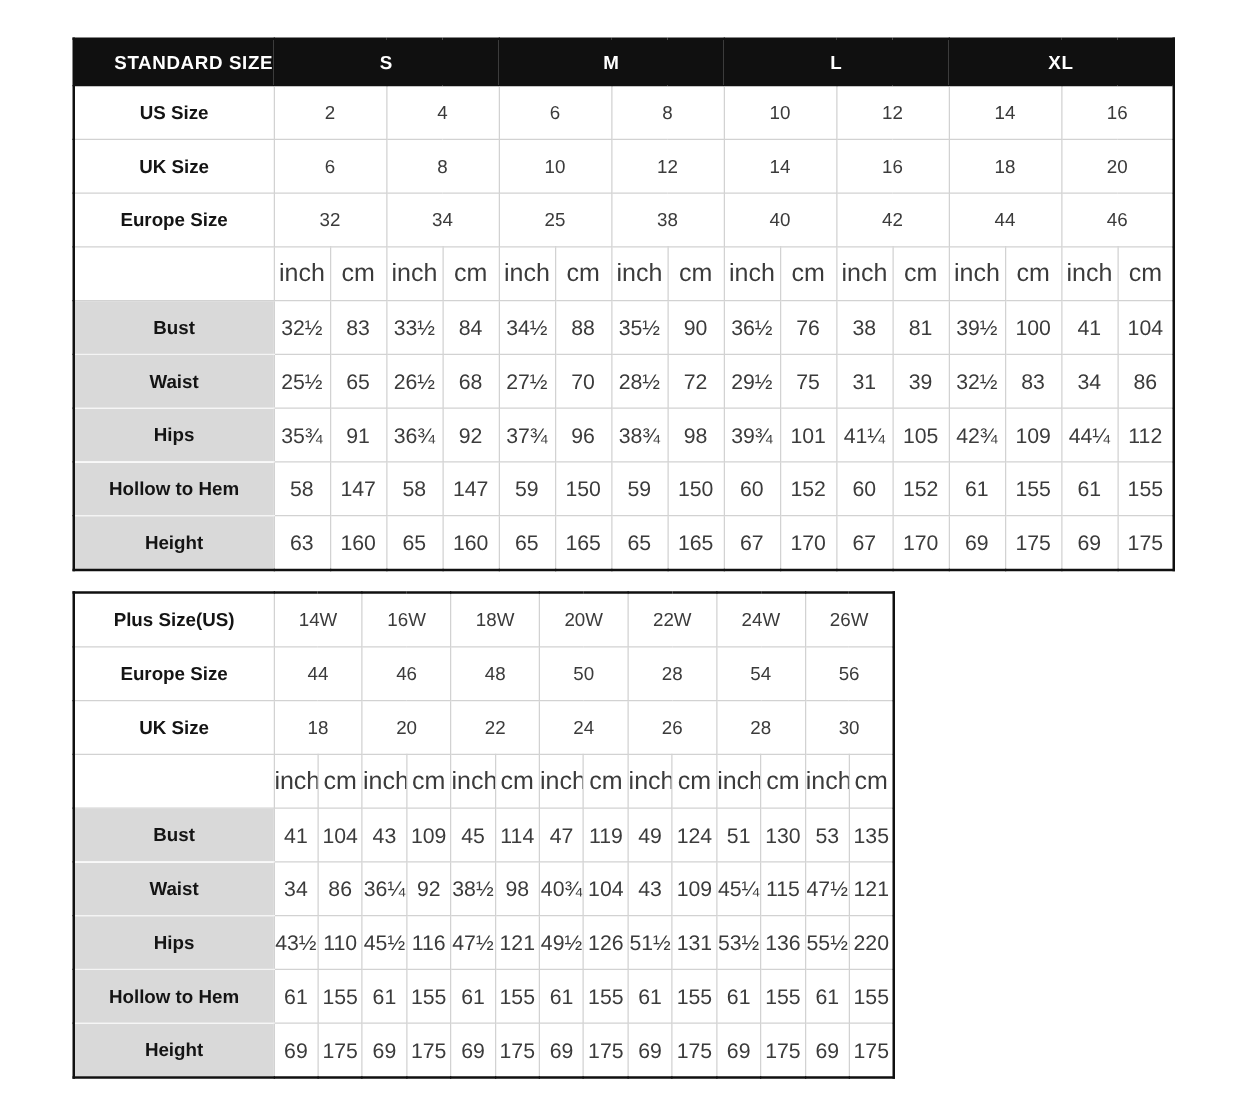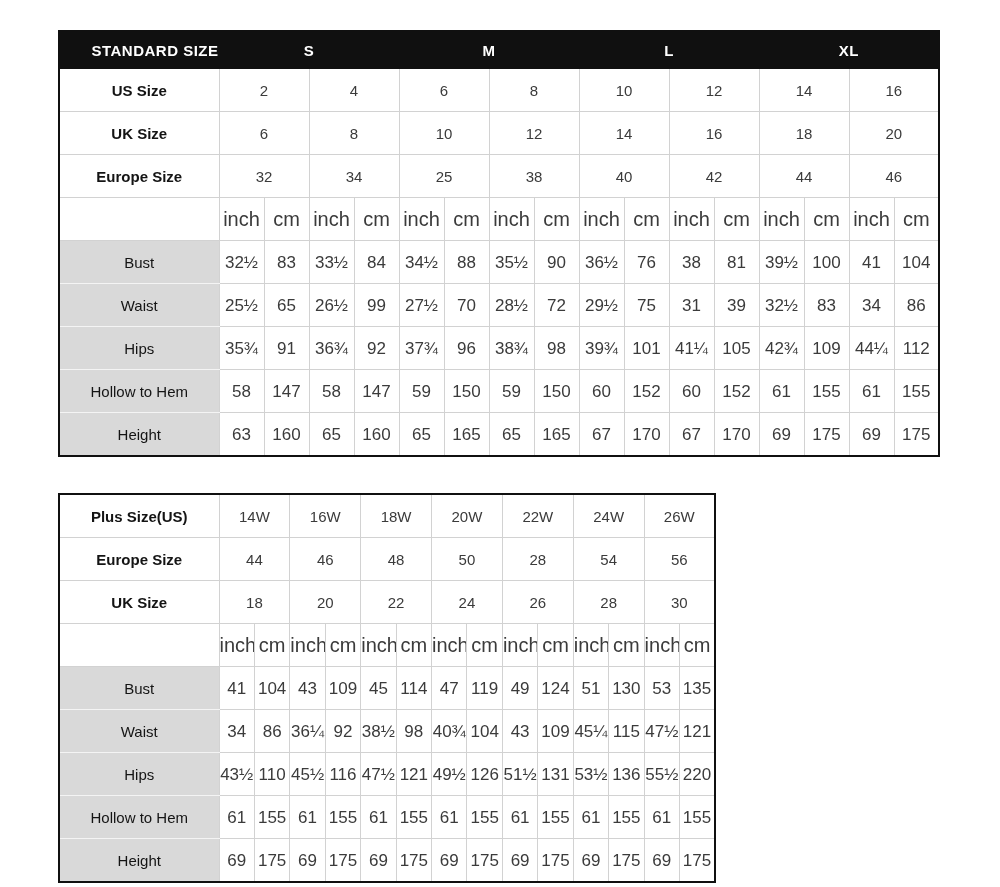--- a/index.html
+++ b/index.html
@@ -15,21 +15,21 @@
   html,body{margin:0;padding:0;background:var(--page_bg);}
   body{font-family:"Liberation Sans",sans-serif;}
   .page{position:relative;width:1000px;height:887px;background:var(--page_bg);overflow:hidden;}
   .tables{position:absolute;left:58px;top:30px;}
   table.size-table{
     border-collapse:collapse;
     table-layout:fixed;
     border:2px solid var(--table_border);
   }
   #standard-table{width:882px;}
-  #plus-table{width:658px;margin-top:36px;}
+  #plus-table{width:658px;margin-top:16px;}
   col.label-col{width:160px;}
   td{
     border:1px solid var(--grid_line);
     text-align:center;
     vertical-align:middle;
     padding:0;
     height:42px;
     white-space:nowrap;
     overflow:hidden;
     color:var(--value_text);
@@ -52,21 +52,21 @@
   tr.size-row td{font-size:15px;}
   td.row-label{
     font-weight:bold;
     color:var(--label_text);
     font-size:15px;
   }
   tr.unit-row td{font-size:20px;}
   td.blank-label{background:var(--page_bg);}
   td.measure-label{
     background:var(--label_cell_bg);
-    font-weight:normal;
+    font-weight:bold;
     color:var(--label_text);
     font-size:15px;
     border:1px solid #f4f4f4;
     border-right:1px solid var(--grid_line);
   }
   td.measure-value{font-size:17px;}
 </style>
 </head>
 <body>
 
@@ -169,21 +169,21 @@
             <td class="measure-value">39½</td>
             <td class="measure-value">100</td>
             <td class="measure-value">41</td>
             <td class="measure-value">104</td>
           </tr>
           <tr class="measure-row">
             <td class="measure-label">Waist</td>
             <td class="measure-value">25½</td>
             <td class="measure-value">65</td>
             <td class="measure-value">26½</td>
-            <td class="measure-value">99</td>
+            <td class="measure-value">68</td>
             <td class="measure-value">27½</td>
             <td class="measure-value">70</td>
             <td class="measure-value">28½</td>
             <td class="measure-value">72</td>
             <td class="measure-value">29½</td>
             <td class="measure-value">75</td>
             <td class="measure-value">31</td>
             <td class="measure-value">39</td>
             <td class="measure-value">32½</td>
             <td class="measure-value">83</td>

